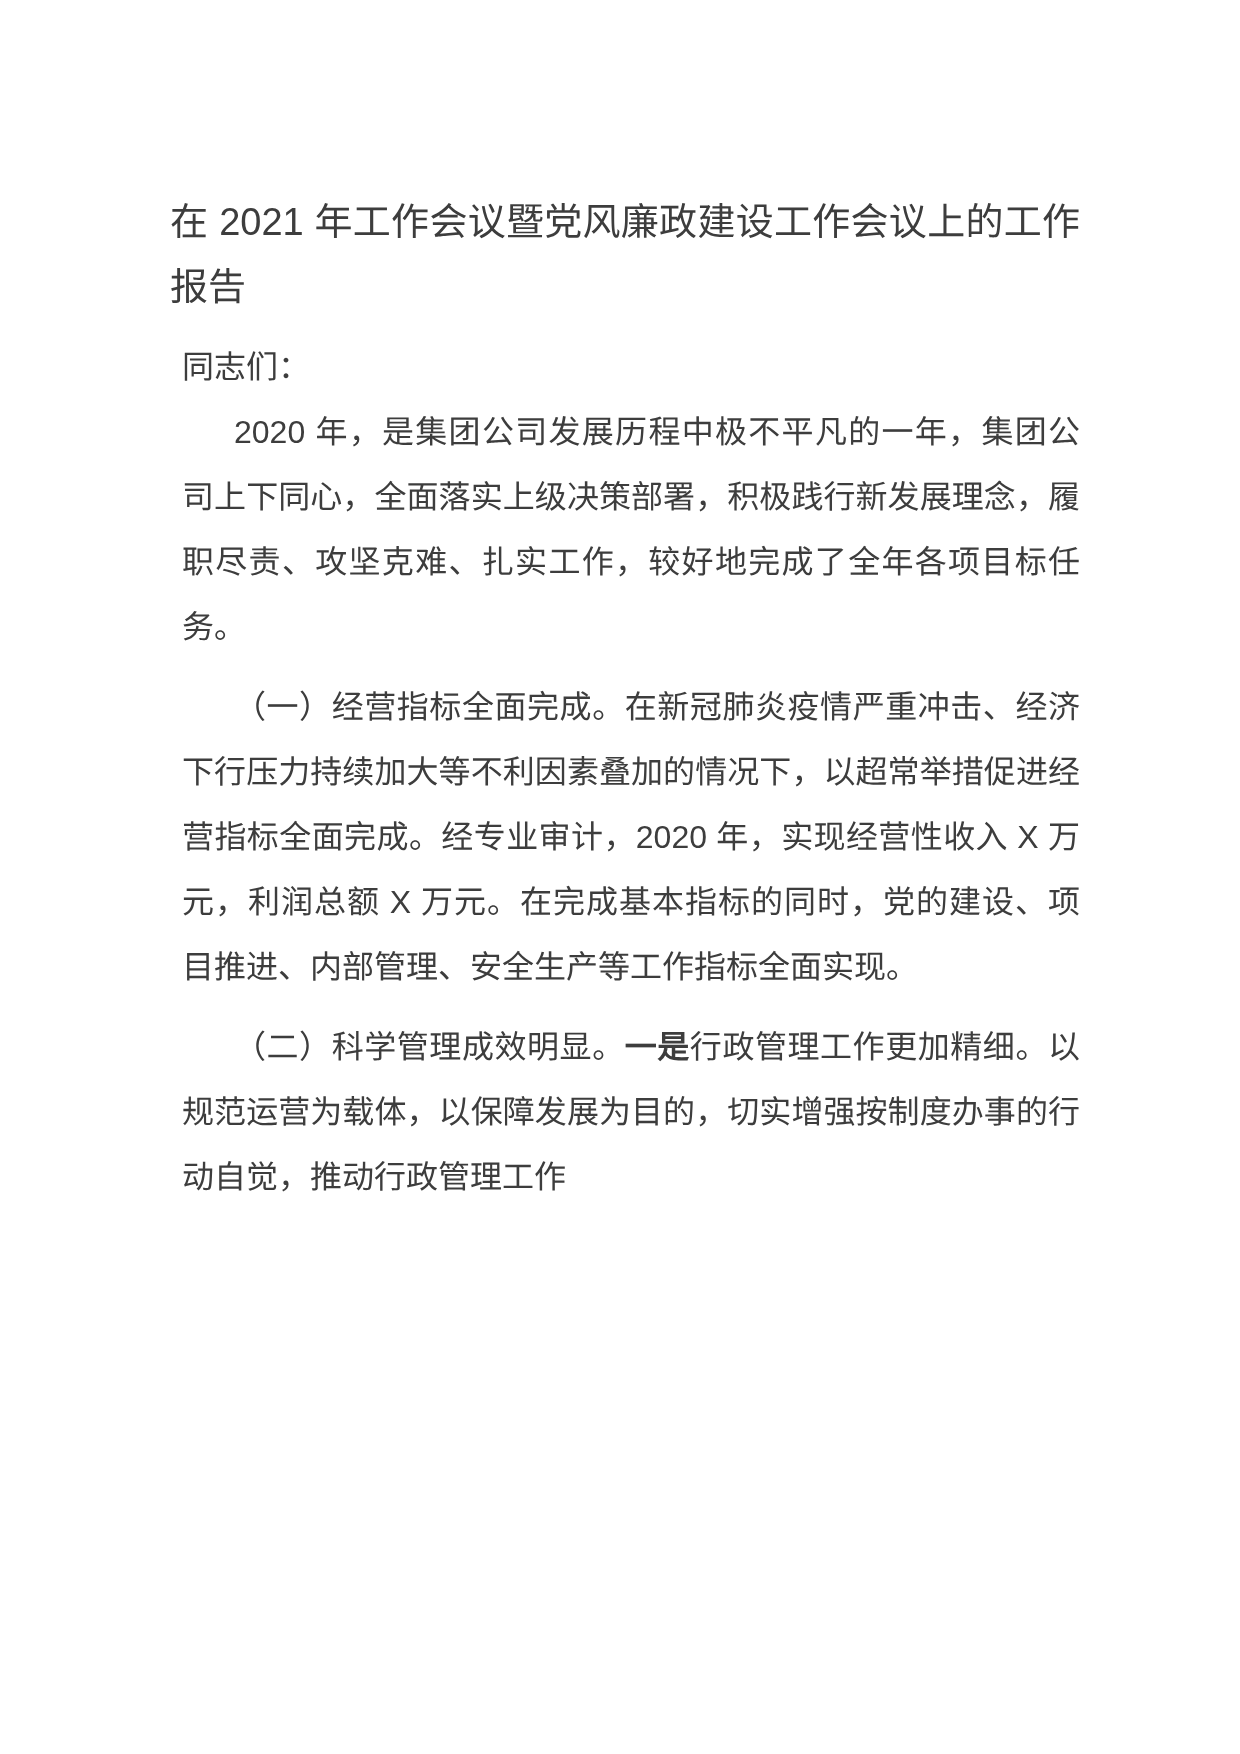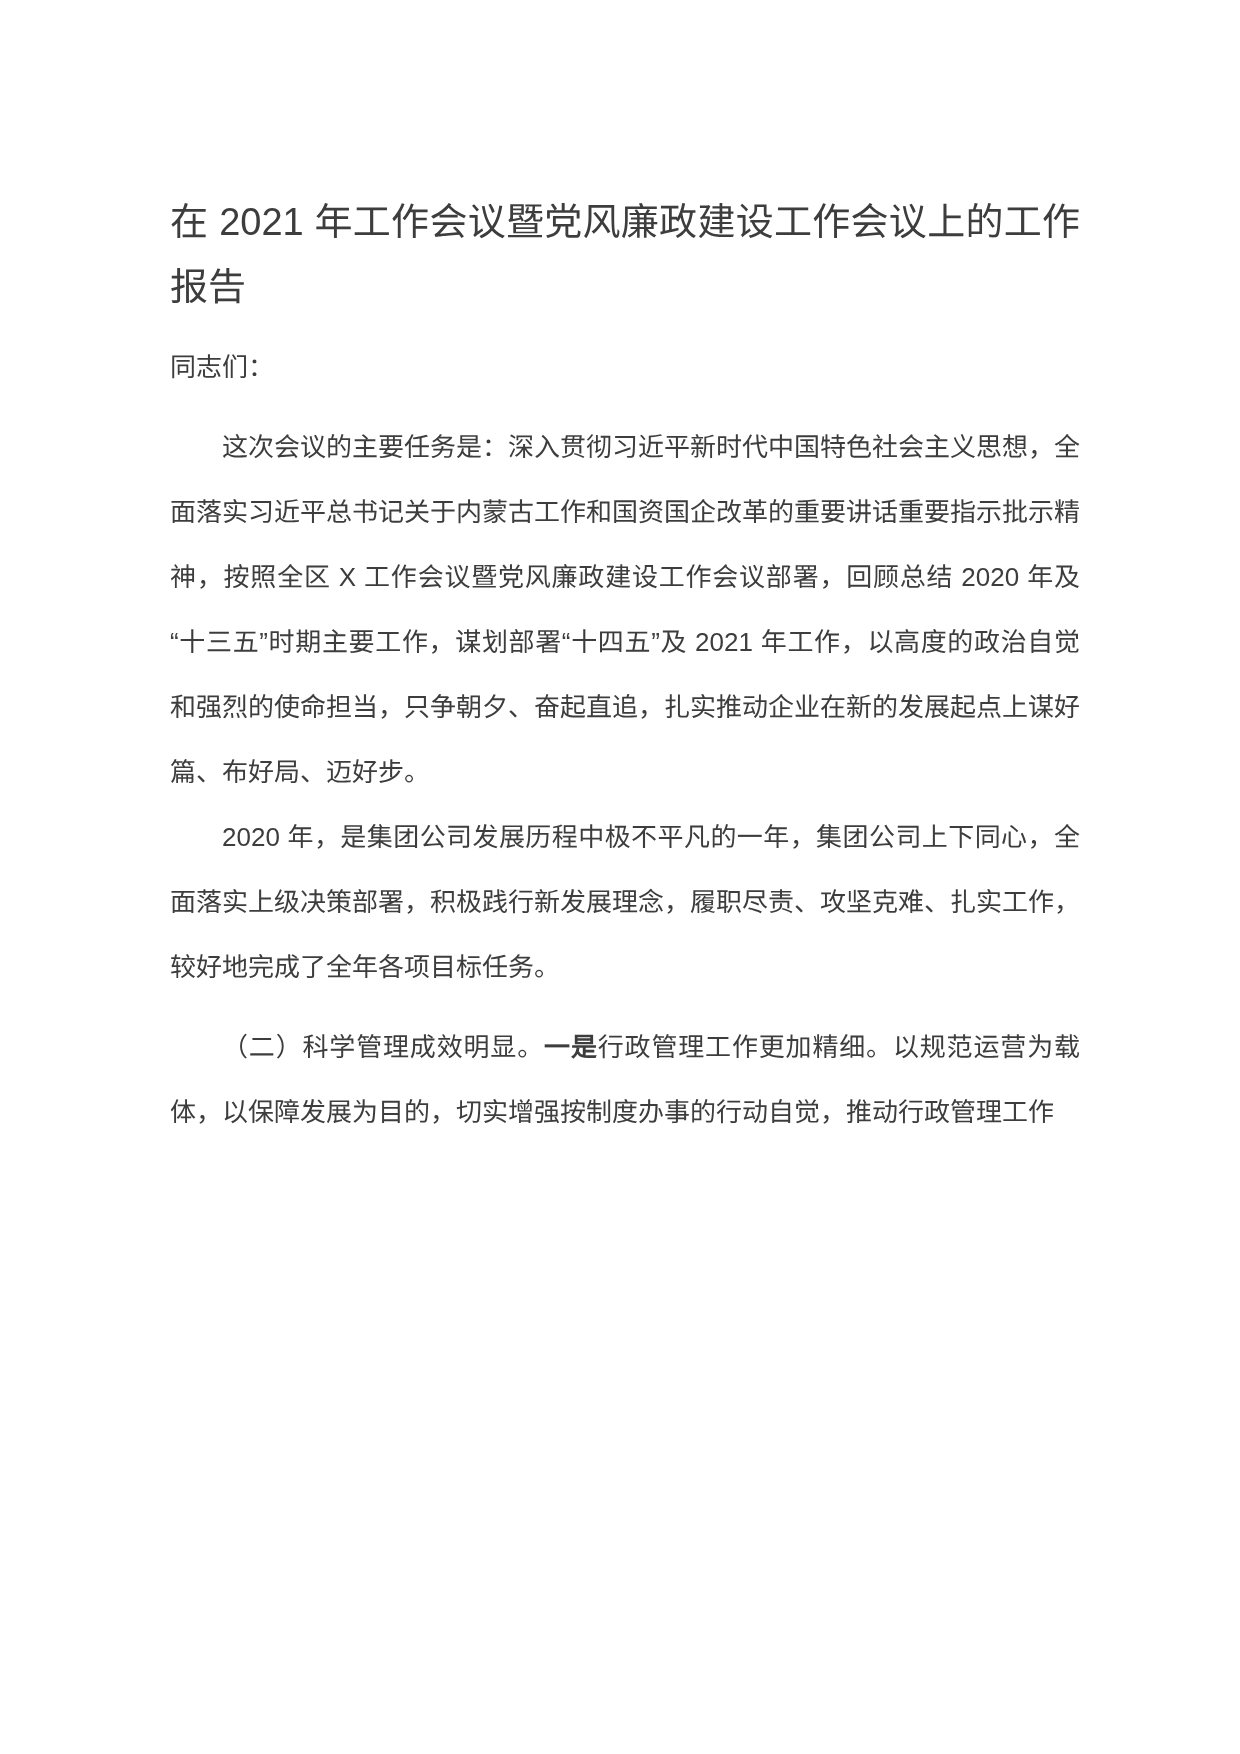--- a/index.html
+++ b/index.html
@@ -20,22 +20,22 @@
   }
   .doc-title {
     margin: 0;
     font-size: 38px;
     font-weight: 400;
     line-height: 65px;
     text-align: justify;
     color: #3d3d3d;
   }
   .para {
-    margin: 15px 0 0 0;
-    font-size: 26px;
+    margin: 15px 0 0 12px;
+    font-size: 32px;
     line-height: 65px;
     text-align: justify;
     text-justify: inter-ideograph;
     text-indent: 52px;
     color: #3d3d3d;
   }
   .para.salutation {
     text-indent: 0;
   }
   .para.heading {
@@ -49,17 +49,17 @@
     font-weight: 700;
   }
 </style>
 </head>
 <body>
 
 <div class="page">
   <h1 class="doc-title">在 2021 年工作会议暨党风廉政建设工作会议上的工作报告</h1>
   <div id="paragraphs">
       <p class="para salutation"><span>同志们：</span></p>
-      <p class="para body"><span>这次会议的主要任务是：深入贯彻习近平新时代中国特色社会主义思想，全面落实习近平总书记关于内蒙古工作和国资国企改革的重要讲话重要指示批示精神，按照全区 X 工作会议暨党风廉政建设工作会议部署，回顾总结 2020 年及“十三五”时期主要工作，谋划部署“十四五”及 2021 年工作，以高度的政治自觉和强烈的使命担当，只争朝夕、奋起直追，扎实推动企业在新的发展起点上谋好篇、布好局、迈好步。</span></p>
       <p class="para body after-heading"><span>2020 年，是集团公司发展历程中极不平凡的一年，集团公司上下同心，全面落实上级决策部署，积极践行新发展理念，履职尽责、攻坚克难、扎实工作，较好地完成了全年各项目标任务。</span></p>
+      <p class="para body"><span>（一）经营指标全面完成。在新冠肺炎疫情严重冲击、经济下行压力持续加大等不利因素叠加的情况下，以超常举措促进经营指标全面完成。经专业审计，2020 年，实现经营性收入 X 万元，利润总额 X 万元。在完成基本指标的同时，党的建设、项目推进、内部管理、安全生产等工作指标全面实现。</span></p>
       <p class="para body"><span>（二）科学管理成效明显。</span><b>一是</b><span>行政管理工作更加精细。以规范运营为载体，以保障发展为目的，切实增强按制度办事的行动自觉，推动行政管理工作</span></p>
     </div>
 </div>
 
 </body></html>

